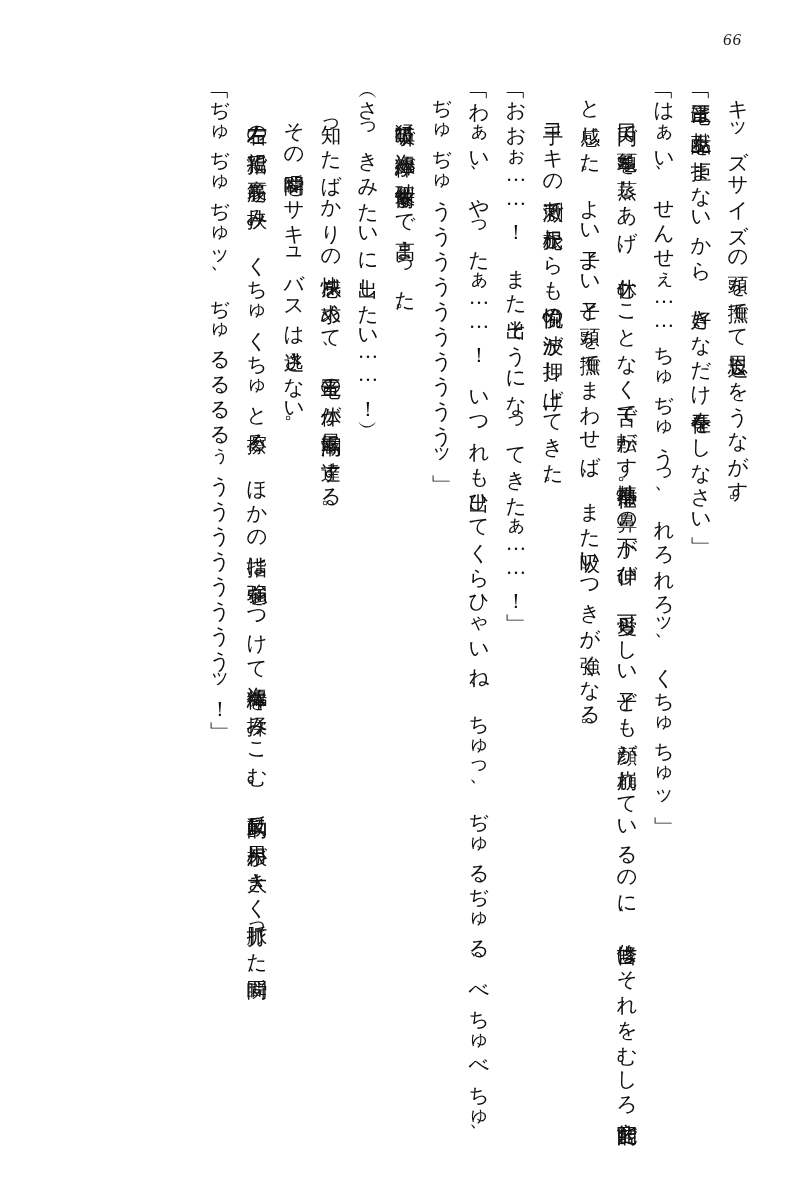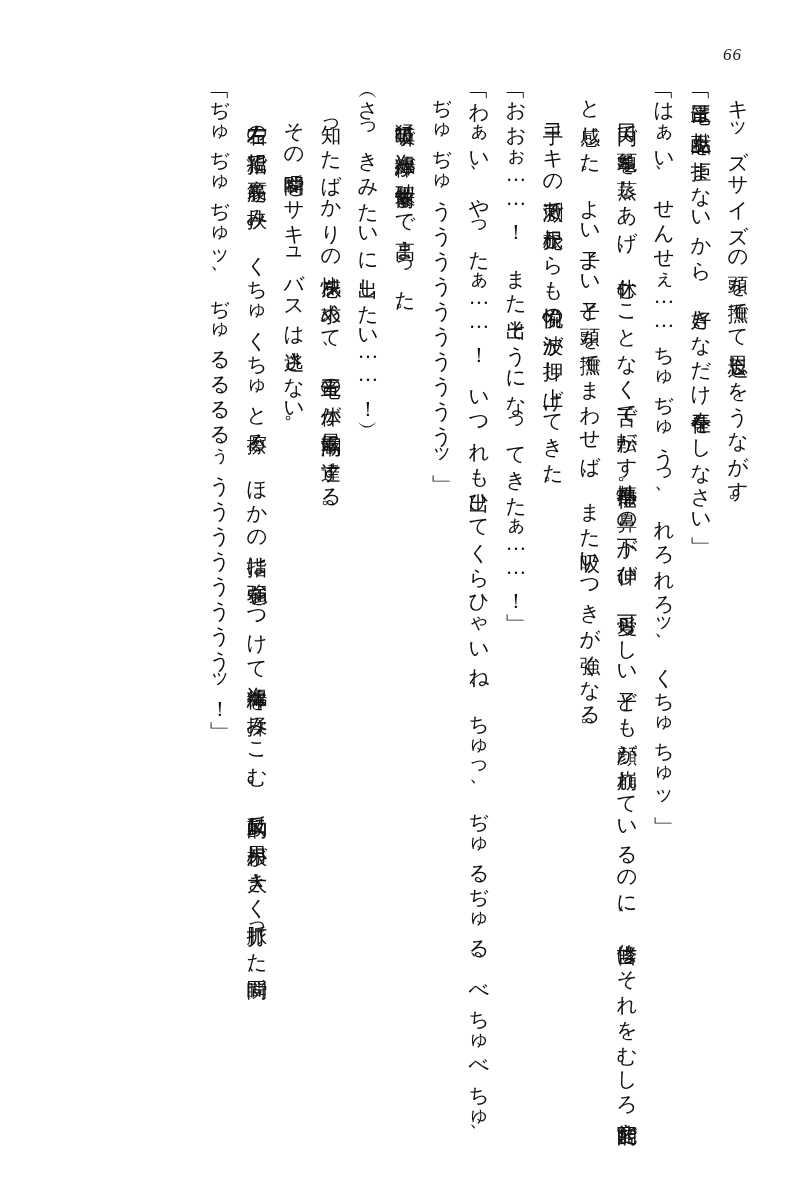--- a/index.html
+++ b/index.html
@@ -18,21 +18,21 @@
   .page {
     position: absolute;
     left: 0;
     top: 0;
     width: 800px;
     height: 1200px;
     background: #ffffff;
   }
   .page-number {
     position: absolute;
-    top: 45px;
+    top: 30px;
     right: 58px;
     font-family: "Liberation Serif", "DejaVu Serif", serif;
     font-size: 17px;
     font-style: italic;
     color: #1a1a1a;
     letter-spacing: 1px;
   }
   .body-text {
     position: absolute;
     top: 86px;

